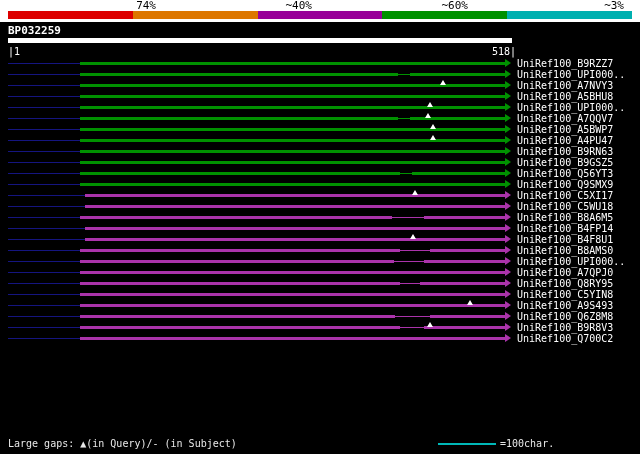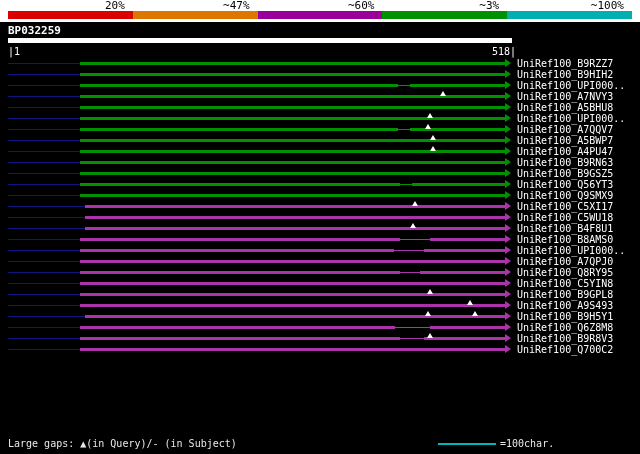--- a/index.html
+++ b/index.html
@@ -34,25 +34,24 @@
 
   .legend-left{position:absolute;top:438px;left:8px;color:#e8e8e8;font-size:10px;}
   .legend-line{position:absolute;top:443px;left:438px;width:58px;height:2px;}
   .legend-text{position:absolute;top:438px;left:500px;color:#e8e8e8;font-size:10px;}
 </style>
 </head>
 <body>
 
 <div class="key-strip">
   <div class="key-labels">
-    <span>20%</span>
-    <span>~47%</span>
+    <span>74%</span>
+    <span>~40%</span>
     <span>~60%</span>
     <span>~3%</span>
-    <span>~100%</span>
   </div>
   <div class="key-bar" id="key-bar">
       <div style="background: rgb(221, 0, 0);"></div>
       <div style="background: rgb(221, 119, 0);"></div>
       <div style="background: rgb(153, 0, 153);"></div>
       <div style="background: rgb(0, 145, 0);"></div>
       <div style="background: rgb(0, 176, 176);"></div>
     </div>
 </div>
 
@@ -64,26 +63,20 @@
 <div id="rows">
     <div class="row">
       <div class="leader" style="left: 8px; width: 72px; background: rgb(21, 21, 128);"></div>
       <div class="bar" style="left: 80px; width: 425px; background: rgb(0, 145, 0);"></div>
       <div class="arrow" style="left: 505px; border-left-color: rgb(0, 145, 0);"></div>
       <span class="hit-label">UniRef100_B9RZZ7</span>
     </div>
     <div class="row">
       <div class="leader" style="left: 8px; width: 72px; background: rgb(21, 21, 128);"></div>
       <div class="bar" style="left: 80px; width: 425px; background: rgb(0, 145, 0);"></div>
-      <div class="arrow" style="left: 505px; border-left-color: rgb(0, 145, 0);"></div>
-      <span class="hit-label">UniRef100_B9HIH2</span>
-    </div>
-    <div class="row">
-      <div class="leader" style="left: 8px; width: 72px; background: rgb(21, 21, 128);"></div>
-      <div class="bar" style="left: 80px; width: 425px; background: rgb(0, 145, 0);"></div>
       <div class="gap" style="left: 398px; width: 12px;">
         <i style="background: rgb(0, 145, 0);"></i>
       </div>
       <div class="arrow" style="left: 505px; border-left-color: rgb(0, 145, 0);"></div>
       <span class="hit-label">UniRef100_UPI000..</span>
     </div>
     <div class="row">
       <div class="leader" style="left: 8px; width: 72px; background: rgb(21, 21, 128);"></div>
       <div class="bar" style="left: 80px; width: 425px; background: rgb(0, 145, 0);"></div>
       <div class="arrow" style="left: 505px; border-left-color: rgb(0, 145, 0);"></div>
@@ -161,20 +154,35 @@
       <div class="marker" style="left: 412px;"></div>
       <span class="hit-label">UniRef100_C5XI17</span>
     </div>
     <div class="row">
       <div class="leader" style="left: 8px; width: 77px; background: rgb(21, 21, 128);"></div>
       <div class="bar" style="left: 85px; width: 420px; background: rgb(170, 51, 170);"></div>
       <div class="arrow" style="left: 505px; border-left-color: rgb(170, 51, 170);"></div>
       <span class="hit-label">UniRef100_C5WU18</span>
     </div>
     <div class="row">
+      <div class="leader" style="left: 8px; width: 72px; background: rgb(21, 21, 128);"></div>
+      <div class="bar" style="left: 80px; width: 425px; background: rgb(170, 51, 170);"></div>
+      <div class="gap" style="left: 392px; width: 32px;">
+        <i style="background: rgb(170, 51, 170);"></i>
+      </div>
+      <div class="arrow" style="left: 505px; border-left-color: rgb(170, 51, 170);"></div>
+      <span class="hit-label">UniRef100_B8A6M5</span>
+    </div>
+    <div class="row">
+      <div class="leader" style="left: 8px; width: 77px; background: rgb(21, 21, 128);"></div>
+      <div class="bar" style="left: 85px; width: 420px; background: rgb(170, 51, 170);"></div>
+      <div class="arrow" style="left: 505px; border-left-color: rgb(170, 51, 170);"></div>
+      <span class="hit-label">UniRef100_B4FP14</span>
+    </div>
+    <div class="row">
       <div class="leader" style="left: 8px; width: 77px; background: rgb(21, 21, 128);"></div>
       <div class="bar" style="left: 85px; width: 420px; background: rgb(170, 51, 170);"></div>
       <div class="arrow" style="left: 505px; border-left-color: rgb(170, 51, 170);"></div>
       <div class="marker" style="left: 410px;"></div>
       <span class="hit-label">UniRef100_B4F8U1</span>
     </div>
     <div class="row">
       <div class="leader" style="left: 8px; width: 72px; background: rgb(21, 21, 128);"></div>
       <div class="bar" style="left: 80px; width: 425px; background: rgb(170, 51, 170);"></div>
       <div class="gap" style="left: 400px; width: 30px;">
@@ -210,37 +218,22 @@
     <div class="row">
       <div class="leader" style="left: 8px; width: 72px; background: rgb(21, 21, 128);"></div>
       <div class="bar" style="left: 80px; width: 425px; background: rgb(170, 51, 170);"></div>
       <div class="arrow" style="left: 505px; border-left-color: rgb(170, 51, 170);"></div>
       <span class="hit-label">UniRef100_C5YIN8</span>
     </div>
     <div class="row">
       <div class="leader" style="left: 8px; width: 72px; background: rgb(21, 21, 128);"></div>
       <div class="bar" style="left: 80px; width: 425px; background: rgb(170, 51, 170);"></div>
       <div class="arrow" style="left: 505px; border-left-color: rgb(170, 51, 170);"></div>
-      <div class="marker" style="left: 427px;"></div>
-      <span class="hit-label">UniRef100_B9GPL8</span>
-    </div>
-    <div class="row">
-      <div class="leader" style="left: 8px; width: 72px; background: rgb(21, 21, 128);"></div>
-      <div class="bar" style="left: 80px; width: 425px; background: rgb(170, 51, 170);"></div>
-      <div class="arrow" style="left: 505px; border-left-color: rgb(170, 51, 170);"></div>
       <div class="marker" style="left: 467px;"></div>
       <span class="hit-label">UniRef100_A9S493</span>
-    </div>
-    <div class="row">
-      <div class="leader" style="left: 8px; width: 77px; background: rgb(21, 21, 128);"></div>
-      <div class="bar" style="left: 85px; width: 420px; background: rgb(170, 51, 170);"></div>
-      <div class="arrow" style="left: 505px; border-left-color: rgb(170, 51, 170);"></div>
-      <div class="marker" style="left: 425px;"></div>
-      <div class="marker" style="left: 472px;"></div>
-      <span class="hit-label">UniRef100_B9H5Y1</span>
     </div>
     <div class="row">
       <div class="leader" style="left: 8px; width: 72px; background: rgb(21, 21, 128);"></div>
       <div class="bar" style="left: 80px; width: 425px; background: rgb(170, 51, 170);"></div>
       <div class="gap" style="left: 395px; width: 35px;">
         <i style="background: rgb(170, 51, 170);"></i>
       </div>
       <div class="arrow" style="left: 505px; border-left-color: rgb(170, 51, 170);"></div>
       <span class="hit-label">UniRef100_Q6Z8M8</span>
     </div>

